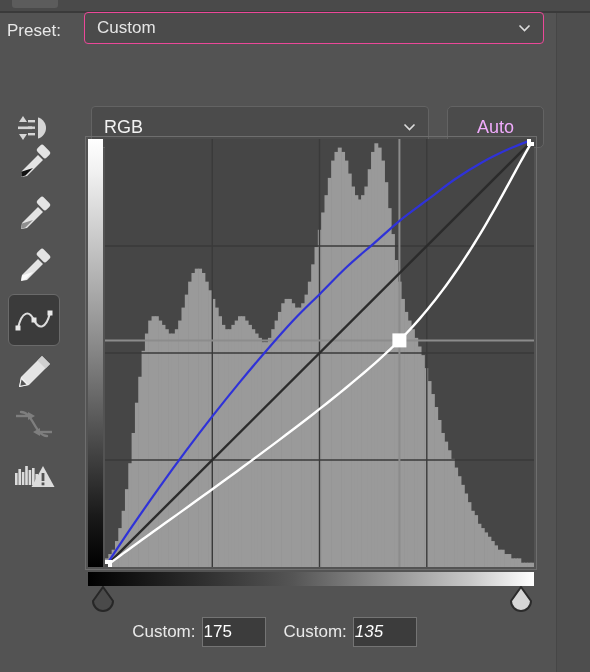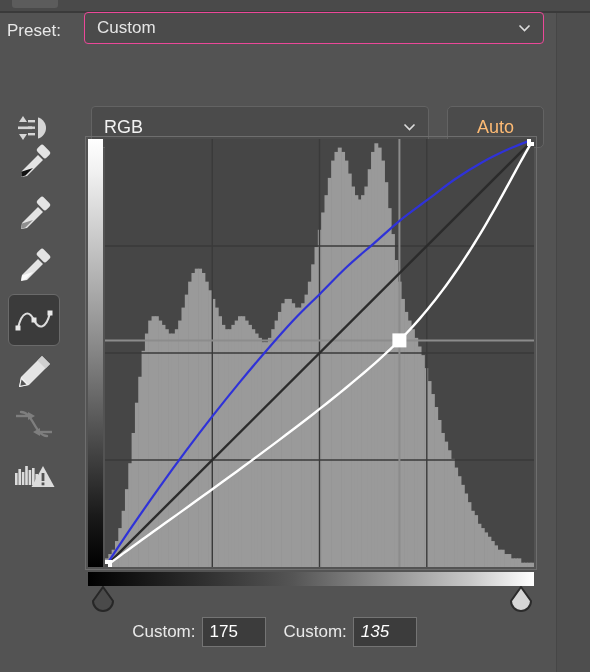--- a/index.html
+++ b/index.html
@@ -90,21 +90,21 @@
     font-size: 18px;
     display: flex; align-items: center;
   }
   .channel-select .val { margin-left: 12px; }
   .auto-btn {
     position: absolute; left: 447px; top: 0;
     width: 97px; height: 42px;
     background: #4b4b4b;
     border: 1px solid #636363;
     border-radius: 5px;
-    color: #fdba74;
+    color: #f0abfc;
     font-size: 18px;
     display: flex; align-items: center; justify-content: center;
   }
 
   
   .toolcol {
     position: absolute; left: 8px; top: 138px;
     width: 56px; height: 400px;
   }
   .tool {
@@ -169,21 +169,21 @@
     font-size: 17px; color: #e9e9e9;
     margin-right: 6px;
   }
   .io-field {
     width: 64px; height: 30px;
     background: #3c3c3c;
     border: 1px solid #747474;
     color: #ffffff;
     font-size: 17px;
     display: flex; align-items: center;
-    padding-left: 7px;
+    padding-left: 1px;
     margin-right: 18px;
   }
   .io-field.last { margin-right: 8px; font-style: italic; }
 </style>
 </head>
 <body>
 
 <div id="root">
 
   <div class="top-strip">

